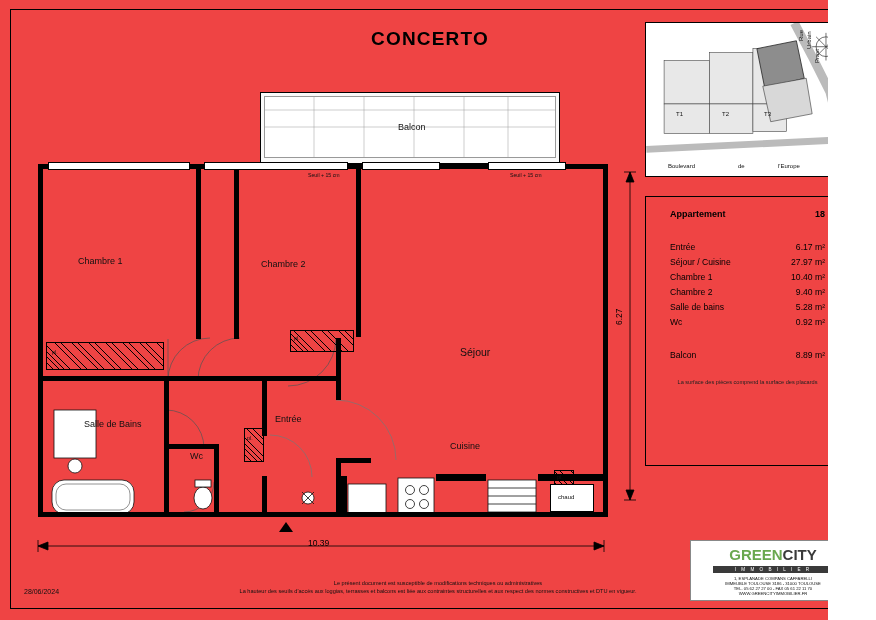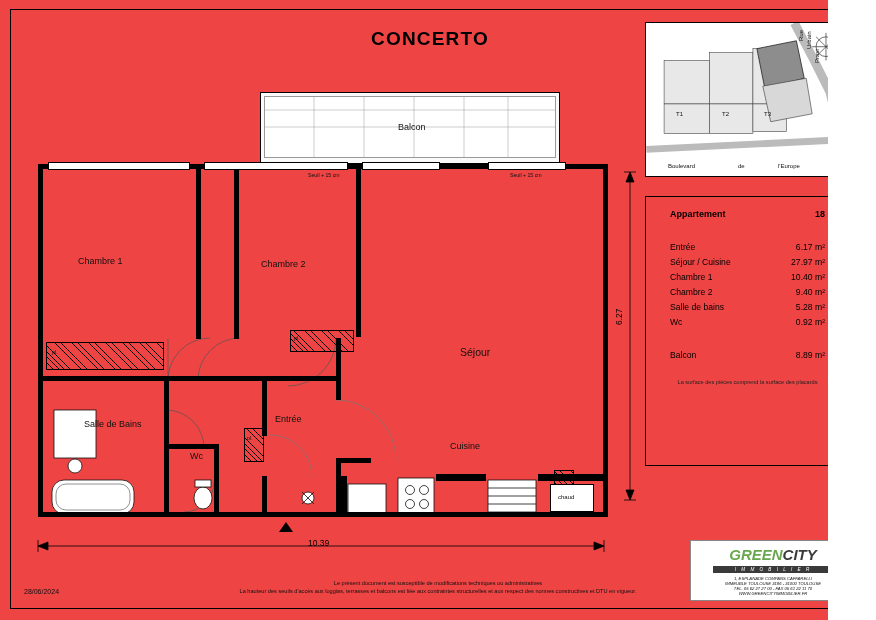--- a/index.html
+++ b/index.html
@@ -187,21 +187,20 @@
   .logo2 {
     position: absolute;
     left: 690px;
     top: 540px;
     width: 150px;
     border: 1px solid #888;
     box-sizing: border-box;
     background: #fff;
     text-align: center;
     padding: 5px 2px 4px 18px;
-    font-style: italic;
   }
   .logo2 .green {
     font-size: 15px;
     font-weight: bold;
     color: #3a3a3a;
   }
   .logo2 .green .g {
     color: #6aa84f;
   }
   .logo2 .bar {

